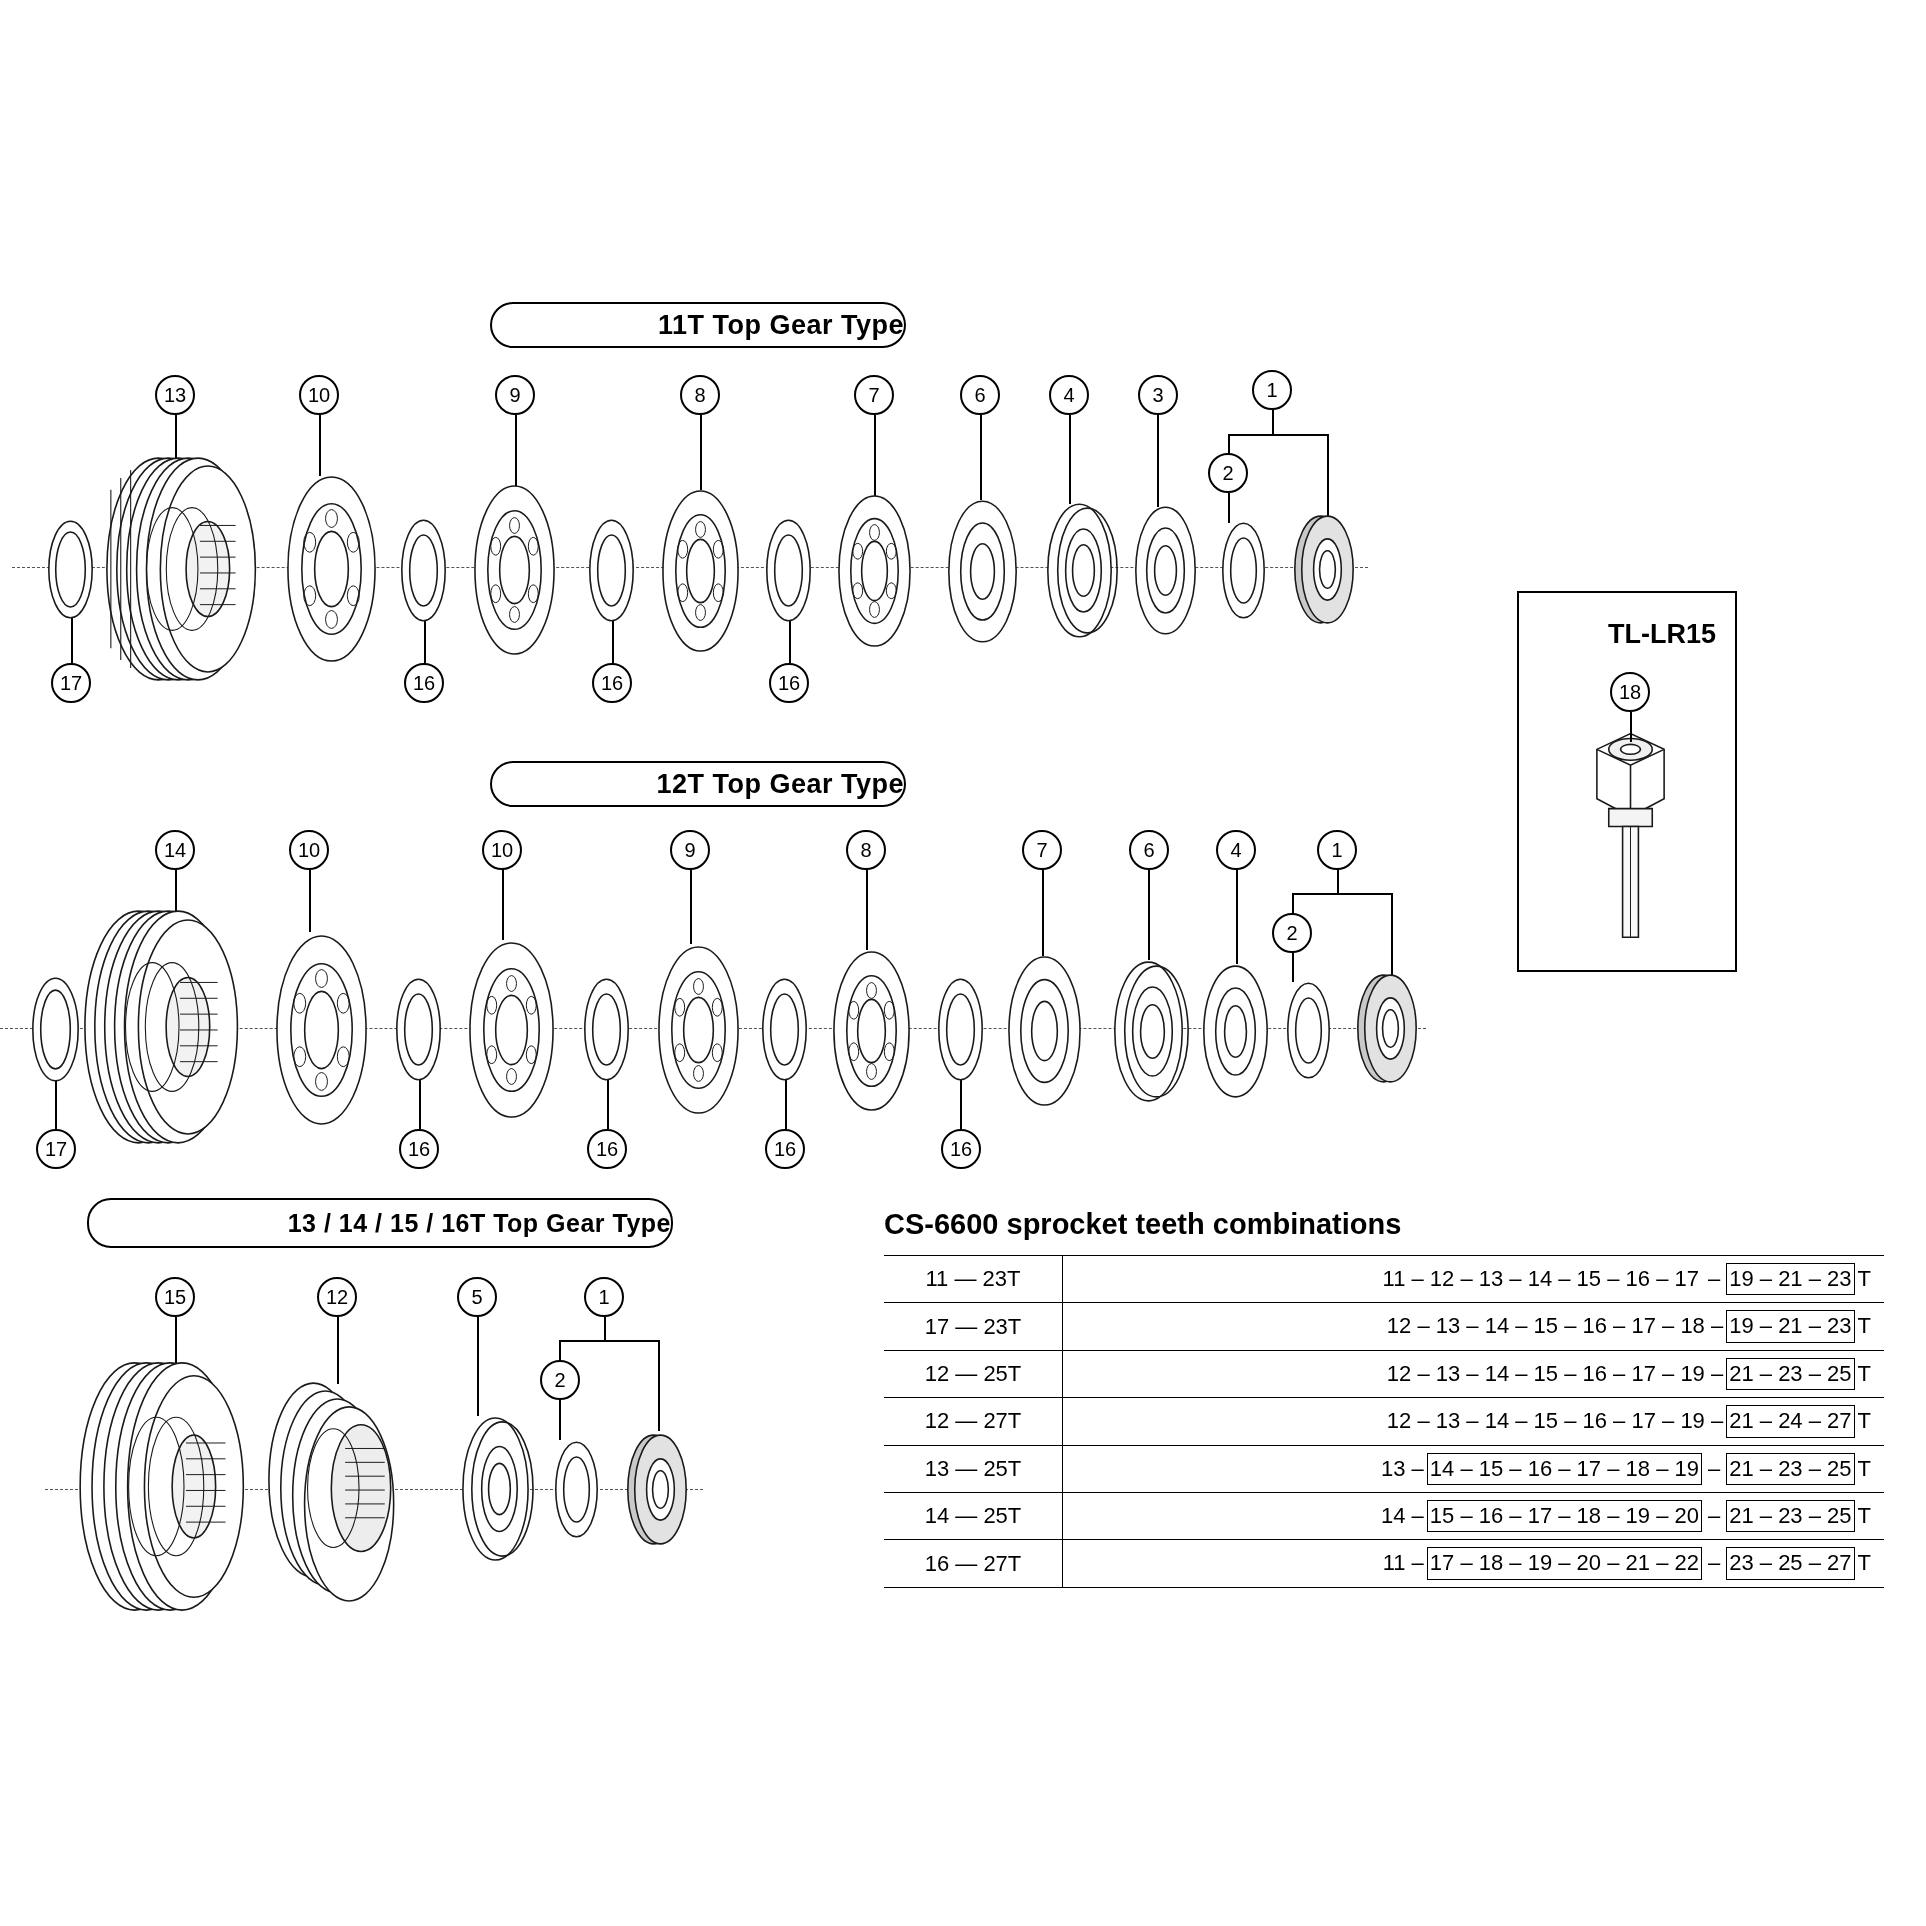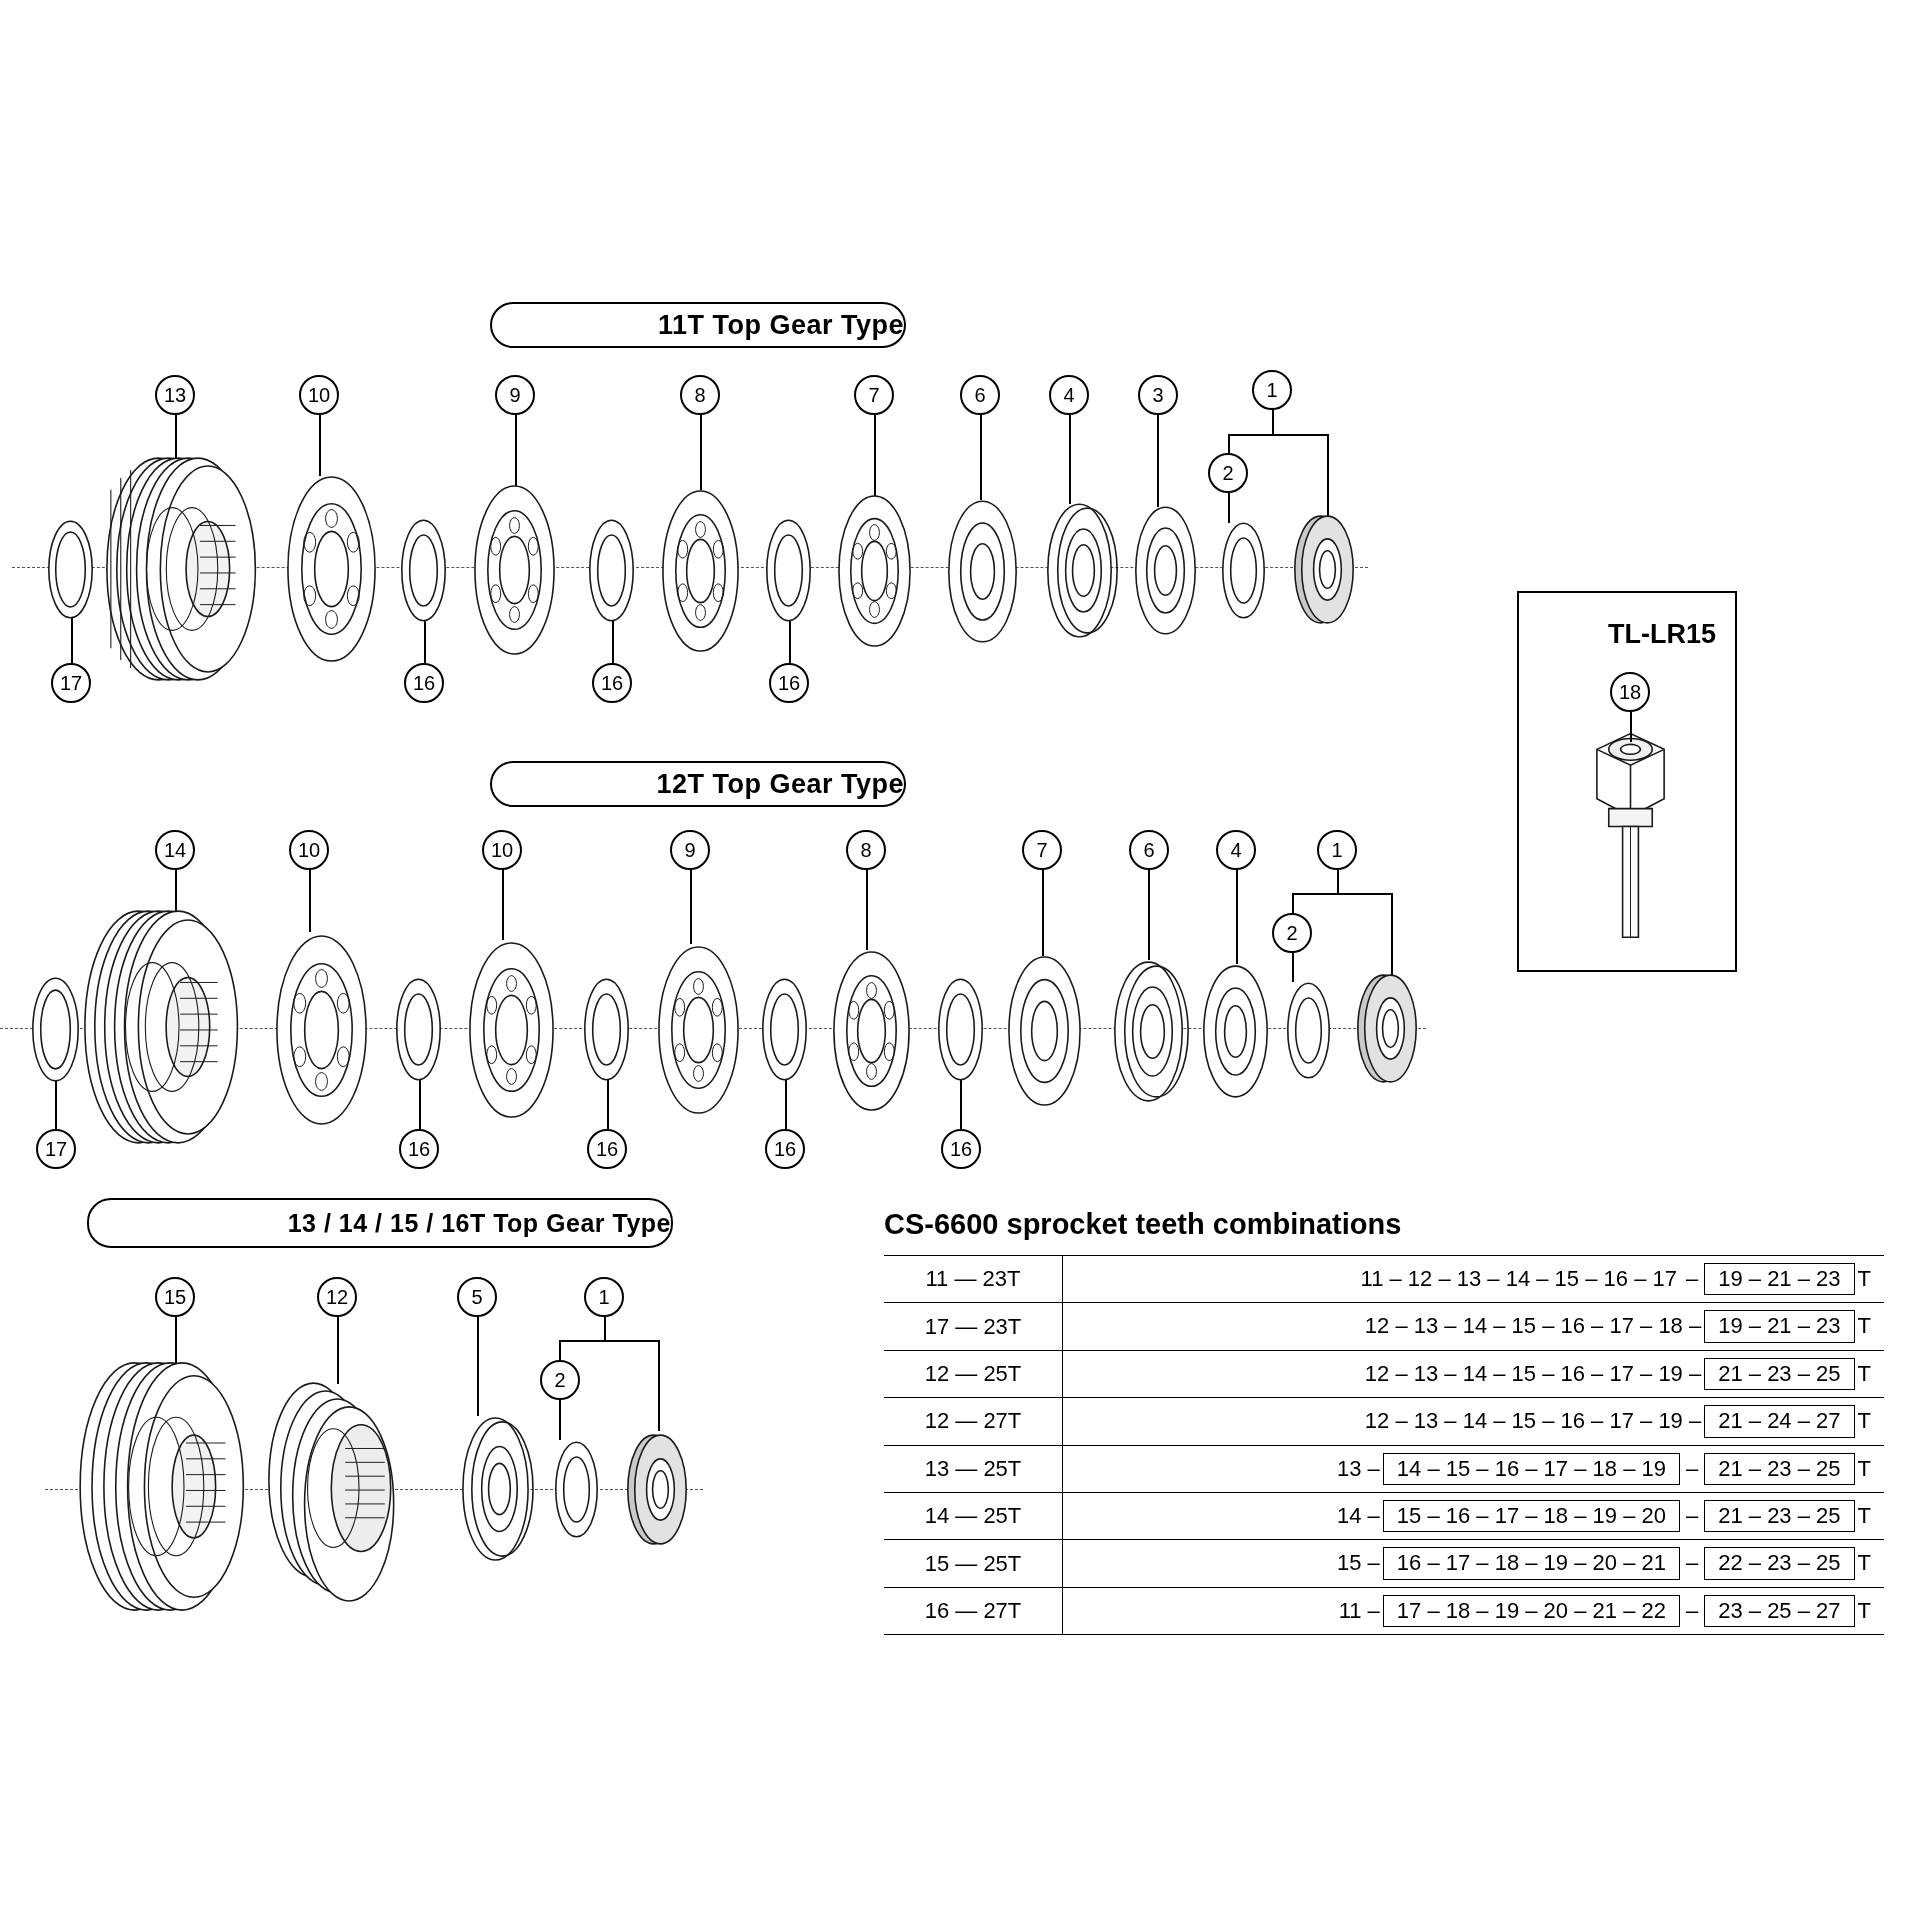--- a/index.html
+++ b/index.html
@@ -119,21 +119,21 @@
     width: 158px;
     text-align: center;
     border-right: 1.5px solid #000;
   }
   td.col-list {
     text-align: right;
     padding-right: 14px;
   }
   .boxed {
     border: 1.2px solid #000;
-    padding: 2px 13px;
+    padding: 2px 2px;
     display: inline-block;
     line-height: 1.2;
   }
   .plain {
     display: inline-block;
     padding: 2px 3px;
   }
   .sep {
     display: inline-block;
     padding: 0 6px;
@@ -783,26 +783,20 @@
           <span class="plain">13 –</span><span class="boxed">14 – 15 – 16 – 17 – 18 – 19</span><span class="sep">–</span><span class="boxed">21 – 23 – 25</span><span class="plain">T</span>
         </td>
       </tr>
       <tr>
         <td class="col-range">14 — 25T</td>
         <td class="col-list">
           <span class="plain">14 –</span><span class="boxed">15 – 16 – 17 – 18 – 19 – 20</span><span class="sep">–</span><span class="boxed">21 – 23 – 25</span><span class="plain">T</span>
         </td>
       </tr>
       <tr>
-        <td class="col-range">15 — 25T</td>
-        <td class="col-list">
-          <span class="plain">15 –</span><span class="boxed">16 – 17 – 18 – 19 – 20 – 21</span><span class="sep">–</span><span class="boxed">22 – 23 – 25</span><span class="plain">T</span>
-        </td>
-      </tr>
-      <tr>
         <td class="col-range">16 — 27T</td>
         <td class="col-list">
           <span class="plain">11 –</span><span class="boxed">17 – 18 – 19 – 20 – 21 – 22</span><span class="sep">–</span><span class="boxed">23 – 25 – 27</span><span class="plain">T</span>
         </td>
       </tr>
     </tbody>
   </table>
 
 </div>
 

